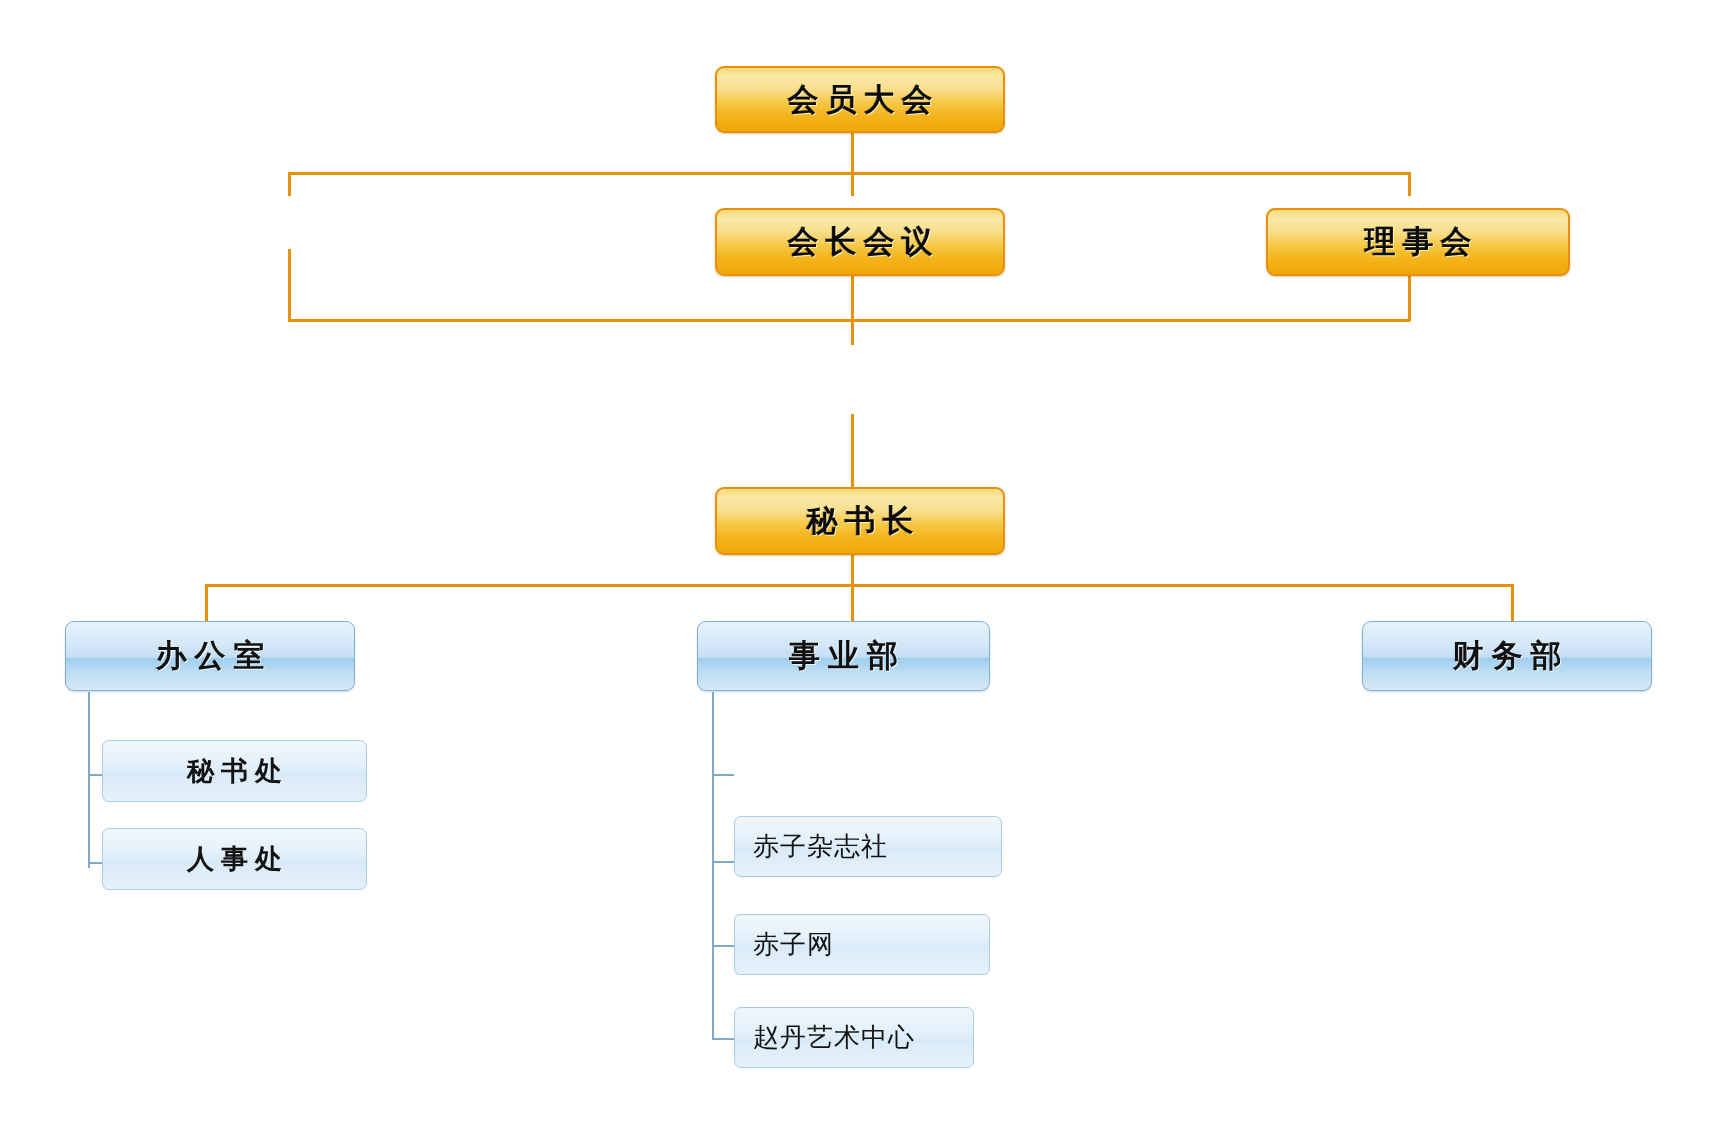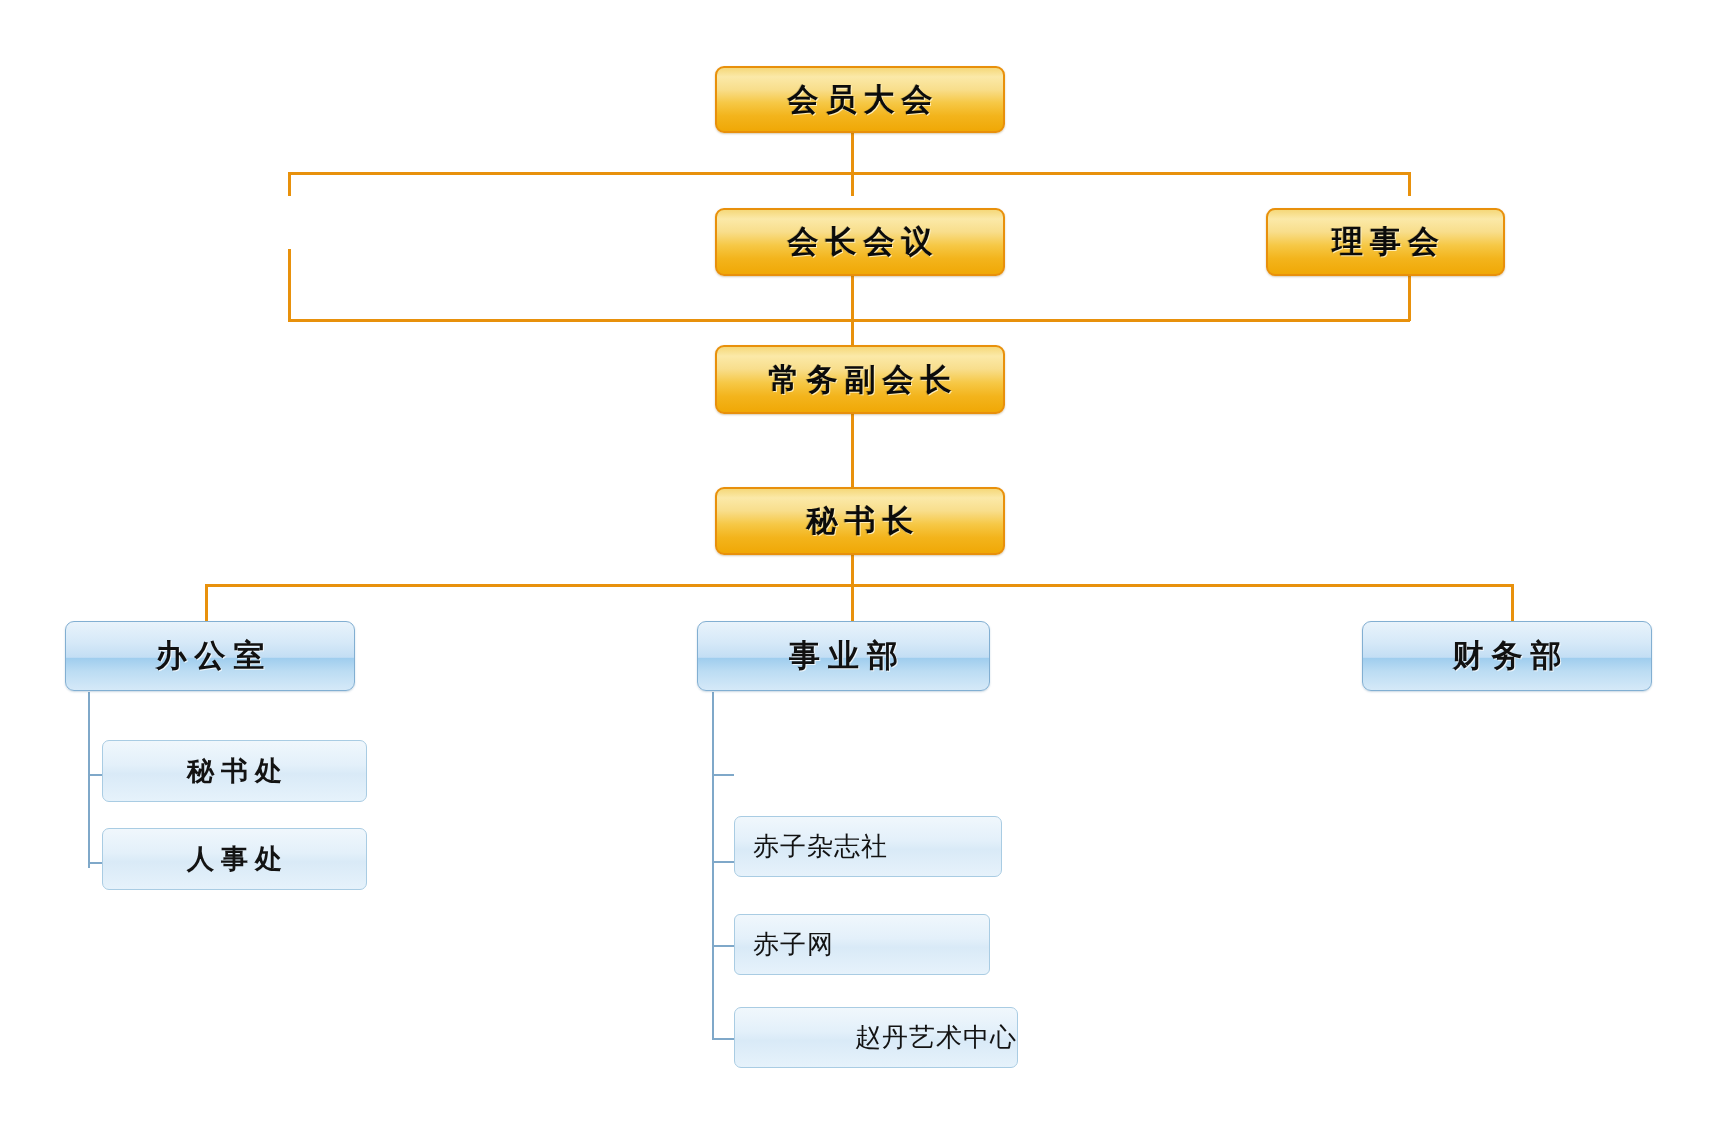--- a/index.html
+++ b/index.html
@@ -178,27 +178,24 @@
 
   <div class="node-gold" style="left:707px; top:66px; width:290px; height:67px;">
     <span class="node-text">会员大会</span>
   </div>
 
 
   <div class="node-gold" style="left:707px; top:208px; width:290px; height:68px;">
     <span class="node-text">会长会议</span>
   </div>
 
-  <div class="node-gold" style="left:1258px; top:208px; width:239px; height:68px;">
+  <div class="node-gold" style="left:1258px; top:208px; width:304px; height:68px;">
     <span class="node-text">理事会</span>
   </div>
 
-  <div class="node-gold" style="left:707px; top:345px; width:290px; height:69px;">
-    <span class="node-text">常务副会长</span>
-  </div>
 
   <div class="node-gold" style="left:707px; top:487px; width:290px; height:68px;">
     <span class="node-text">秘书长</span>
   </div>
 
   <div class="node-blue" style="left:65px; top:621px; width:290px; height:70px;">
     <span class="node-text">办公室</span>
   </div>
 
   <div class="node-blue" style="left:697px; top:621px; width:293px; height:70px;">
@@ -219,17 +216,17 @@
 
 
   <div class="node-leaf lefty" style="left:734px; top:816px; width:268px; height:61px;">
     <span class="node-text">赤子杂志社</span>
   </div>
 
   <div class="node-leaf lefty" style="left:734px; top:914px; width:256px; height:61px;border-radius:6px;">
     <span class="node-text">赤子网</span>
   </div>
 
-  <div class="node-leaf lefty" style="left:734px; top:1007px; width:284px; height:61px;justify-content:flex-end;">
+  <div class="node-leaf lefty" style="left:734px; top:1007px; width:240px; height:61px;">
     <span class="node-text">赵丹艺术中心</span>
   </div>
 
 </div>
 
 </body></html>

